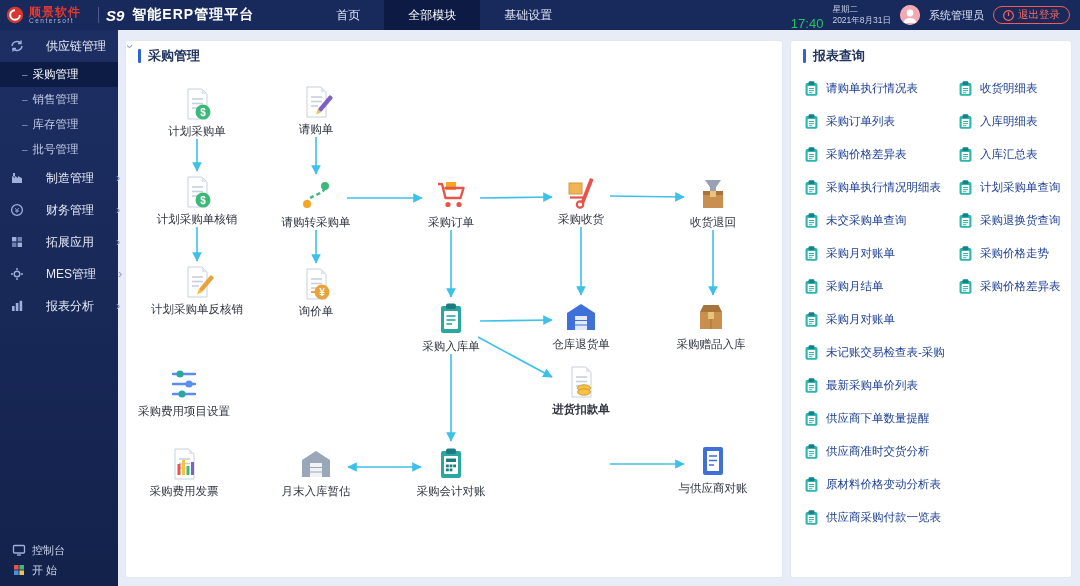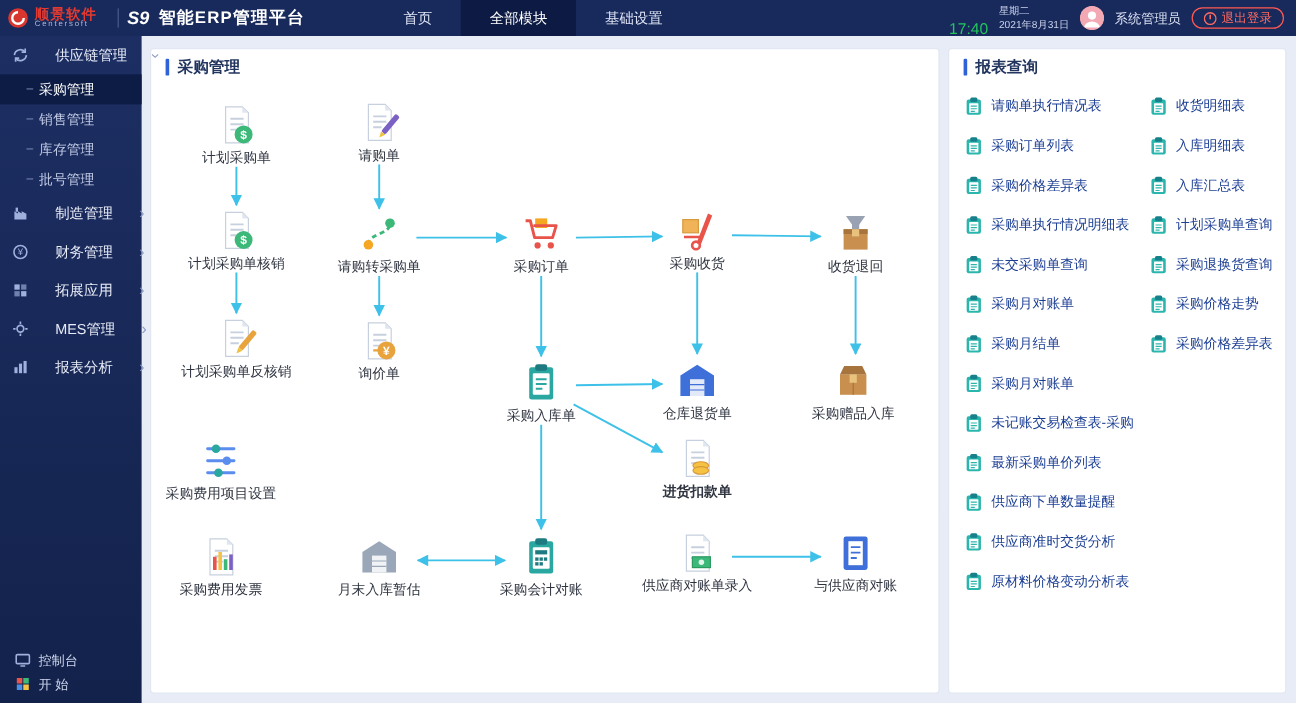--- a/index.html
+++ b/index.html
@@ -486,34 +486,20 @@
                   <rect x="13" y="18.5" width="2.8" height="2.8"></rect>
                   <rect x="16.6" y="18.5" width="2.8" height="2.8"></rect>
                   <rect x="20.2" y="18.5" width="2.8" height="2.8"></rect>
                   <rect x="13" y="22.5" width="2.8" height="2.8"></rect>
                   <rect x="16.6" y="22.5" width="2.8" height="2.8"></rect>
                 </g>
               </svg>
             </span>
             <span class="fn-label">采购会计对账</span>
           </div>
-          <div class="flow-node" style="left: 400px; top: 371px;">
-            <span class="fn-ico">
-              <svg width="36" height="36" viewBox="0 0 36 36">
-                <path d="M9 3 h14 l5 5 v25 h-19 z" fill="#fff" stroke="#c7d0de"></path>
-                <path d="M23 3 l5 5 h-5 z" fill="#dfe6f0"></path>
-                <line x1="13" y1="13" x2="24" y2="13" stroke="#c7d0de" stroke-width="1.6"></line>
-                <line x1="13" y1="17.5" x2="24" y2="17.5" stroke="#c7d0de" stroke-width="1.6"></line>
-                <line x1="13" y1="22" x2="20" y2="22" stroke="#c7d0de" stroke-width="1.6"></line>
-                <rect x="14" y="21" width="15" height="9" fill="#3cb878" stroke="#2d9a62"></rect>
-                <circle cx="21.5" cy="25.5" r="2.3" fill="#fff" opacity="0.85"></circle>
-              </svg>
-            </span>
-            <span class="fn-label">供应商对账单录入</span>
-          </div>
           <div class="flow-node" style="left: 532px; top: 371px;">
             <span class="fn-ico">
               <svg width="36" height="36" viewBox="0 0 36 36">
                 <rect x="8" y="4" width="20" height="28" rx="2" fill="#3f6fd8"></rect>
                 <rect x="12" y="8" width="12" height="20" fill="#fff"></rect>
                 <line x1="14" y1="13" x2="22" y2="13" stroke="#3f6fd8" stroke-width="1.5"></line>
                 <line x1="14" y1="17.5" x2="22" y2="17.5" stroke="#3f6fd8" stroke-width="1.5"></line>
                 <line x1="14" y1="22" x2="19" y2="22" stroke="#3f6fd8" stroke-width="1.5"></line>
               </svg>
             </span>
@@ -691,20 +677,33 @@
                   <rect x="3" y="3.5" width="14" height="15" rx="2" fill="#2ab5ad"></rect>
                   <rect x="6.5" y="1.5" width="7" height="4.5" rx="1.5" fill="#17808a"></rect>
                   <rect x="5.5" y="7" width="9" height="9.5" rx="0.5" fill="#fff"></rect>
                   <line x1="7" y1="10" x2="13" y2="10" stroke="#2ab5ad" stroke-width="1.2"></line>
                   <line x1="7" y1="12.5" x2="13" y2="12.5" stroke="#2ab5ad" stroke-width="1.2"></line>
                   <line x1="7" y1="15" x2="11" y2="15" stroke="#2ab5ad" stroke-width="1.2"></line>
                 </svg>
               </span>
               <span class="rp-label">原材料价格变动分析表</span>
             </div>
+            <div class="rp-item">
+              <span class="rp-ico">
+                <svg width="17" height="17" viewBox="0 0 20 20">
+                  <rect x="3" y="3.5" width="14" height="15" rx="2" fill="#2ab5ad"></rect>
+                  <rect x="6.5" y="1.5" width="7" height="4.5" rx="1.5" fill="#17808a"></rect>
+                  <rect x="5.5" y="7" width="9" height="9.5" rx="0.5" fill="#fff"></rect>
+                  <line x1="7" y1="10" x2="13" y2="10" stroke="#2ab5ad" stroke-width="1.2"></line>
+                  <line x1="7" y1="12.5" x2="13" y2="12.5" stroke="#2ab5ad" stroke-width="1.2"></line>
+                  <line x1="7" y1="15" x2="11" y2="15" stroke="#2ab5ad" stroke-width="1.2"></line>
+                </svg>
+              </span>
+              <span class="rp-label">供应商采购付款一览表</span>
+            </div>
           </div>
           <div class="rp-col">
             <div class="rp-item">
               <span class="rp-ico">
                 <svg width="17" height="17" viewBox="0 0 20 20">
                   <rect x="3" y="3.5" width="14" height="15" rx="2" fill="#2ab5ad"></rect>
                   <rect x="6.5" y="1.5" width="7" height="4.5" rx="1.5" fill="#17808a"></rect>
                   <rect x="5.5" y="7" width="9" height="9.5" rx="0.5" fill="#fff"></rect>
                   <line x1="7" y1="10" x2="13" y2="10" stroke="#2ab5ad" stroke-width="1.2"></line>
                   <line x1="7" y1="12.5" x2="13" y2="12.5" stroke="#2ab5ad" stroke-width="1.2"></line>

